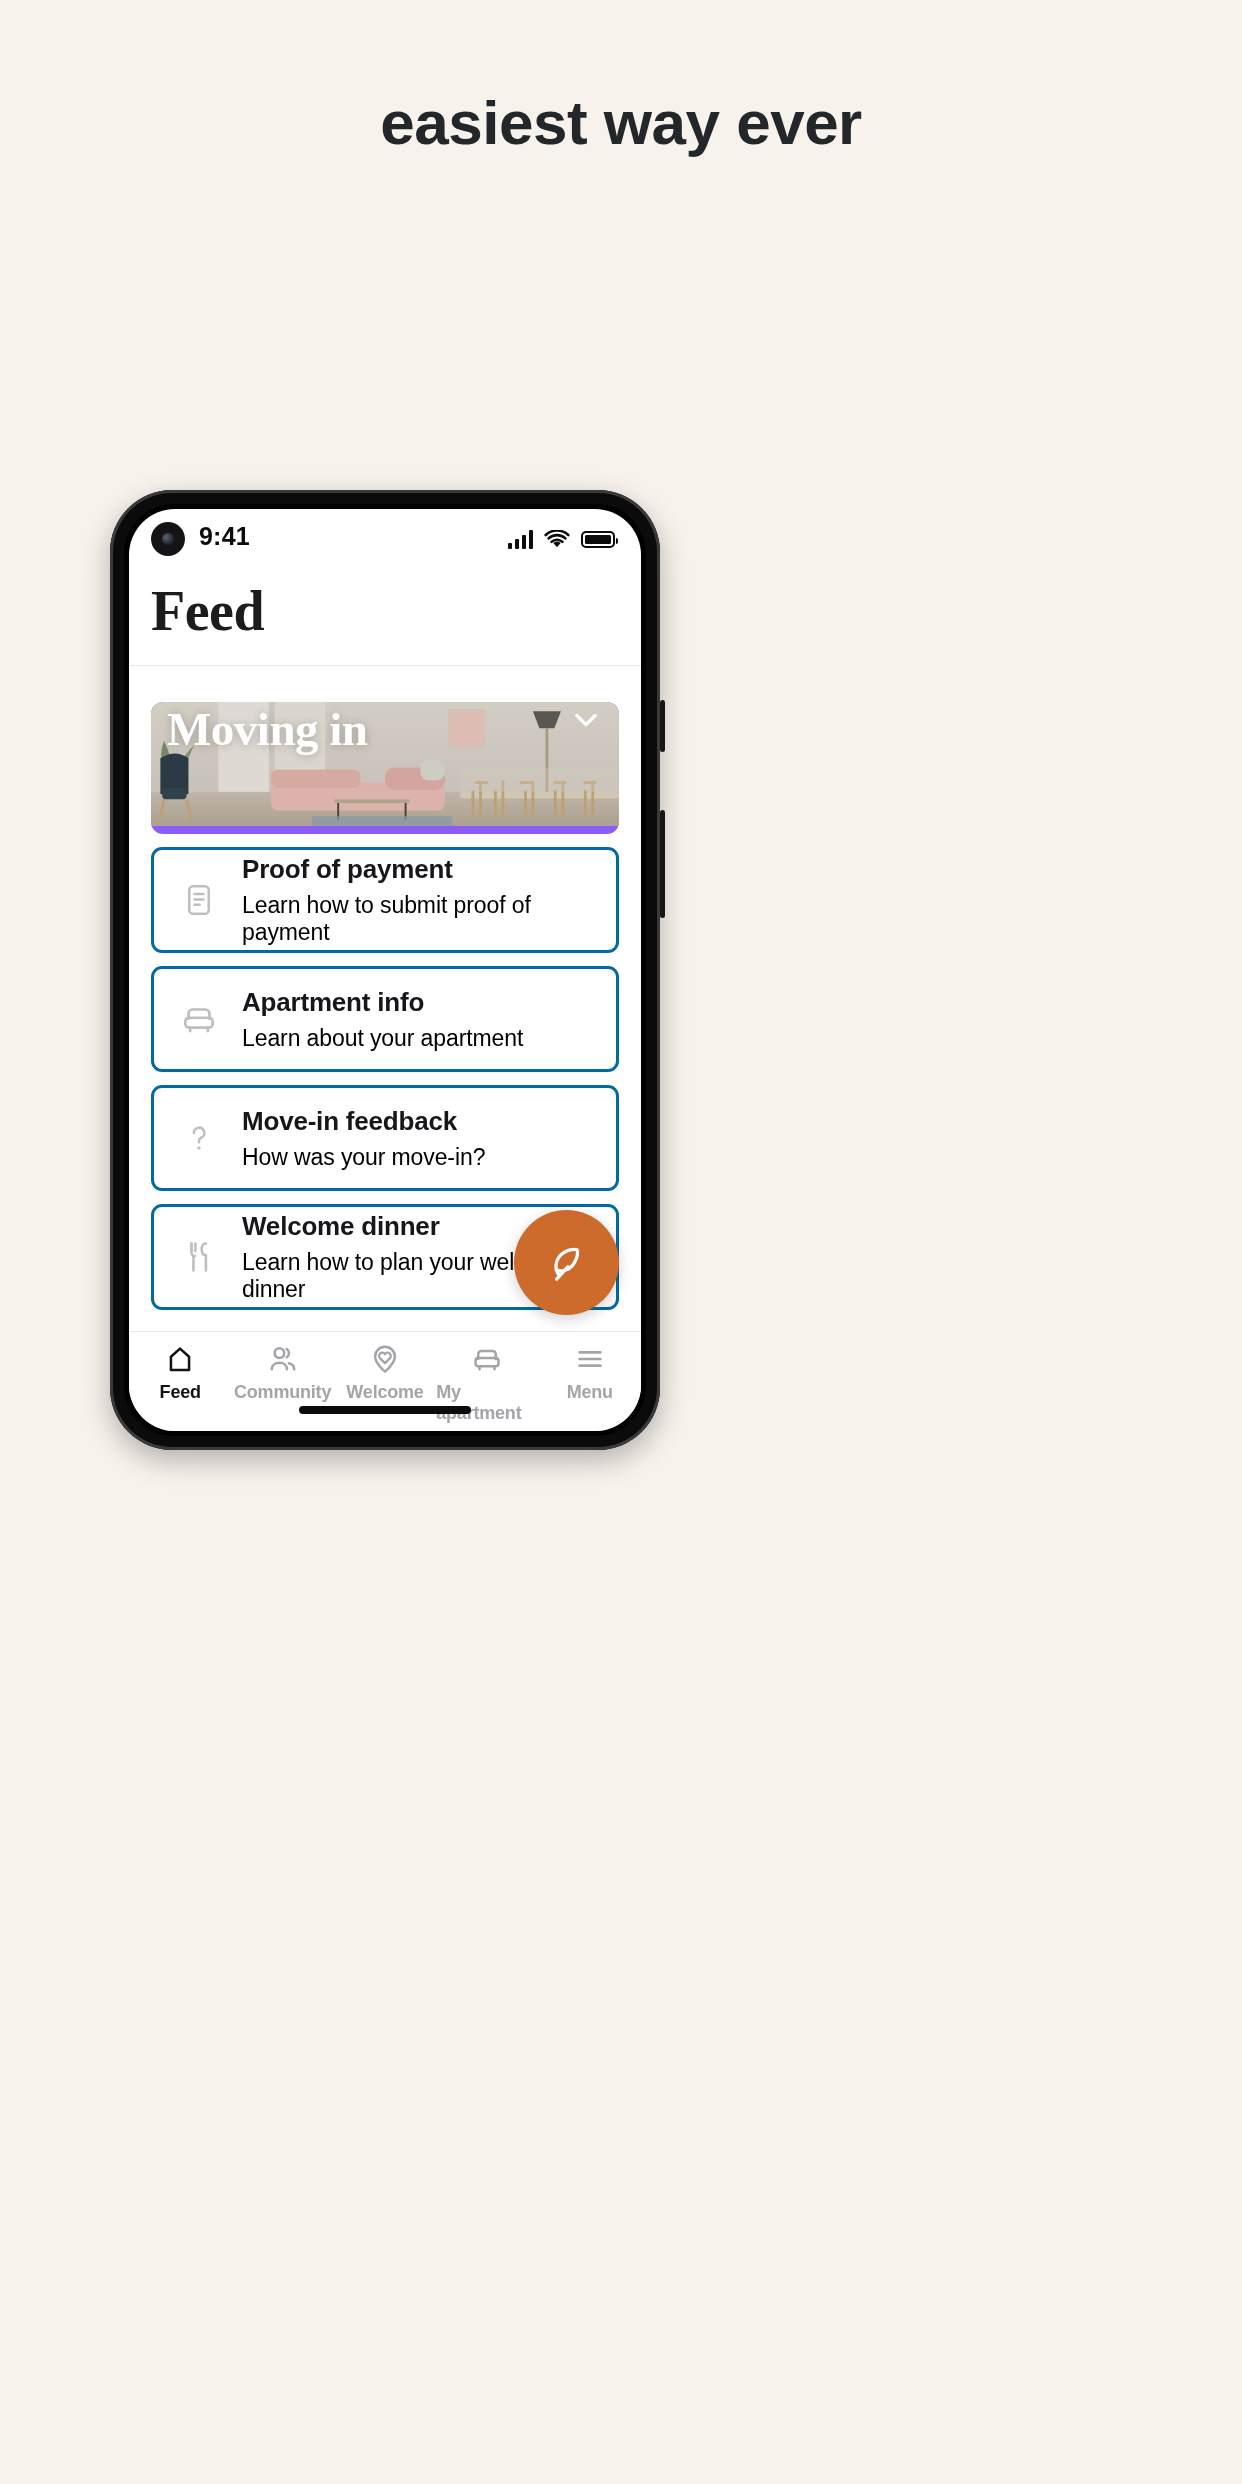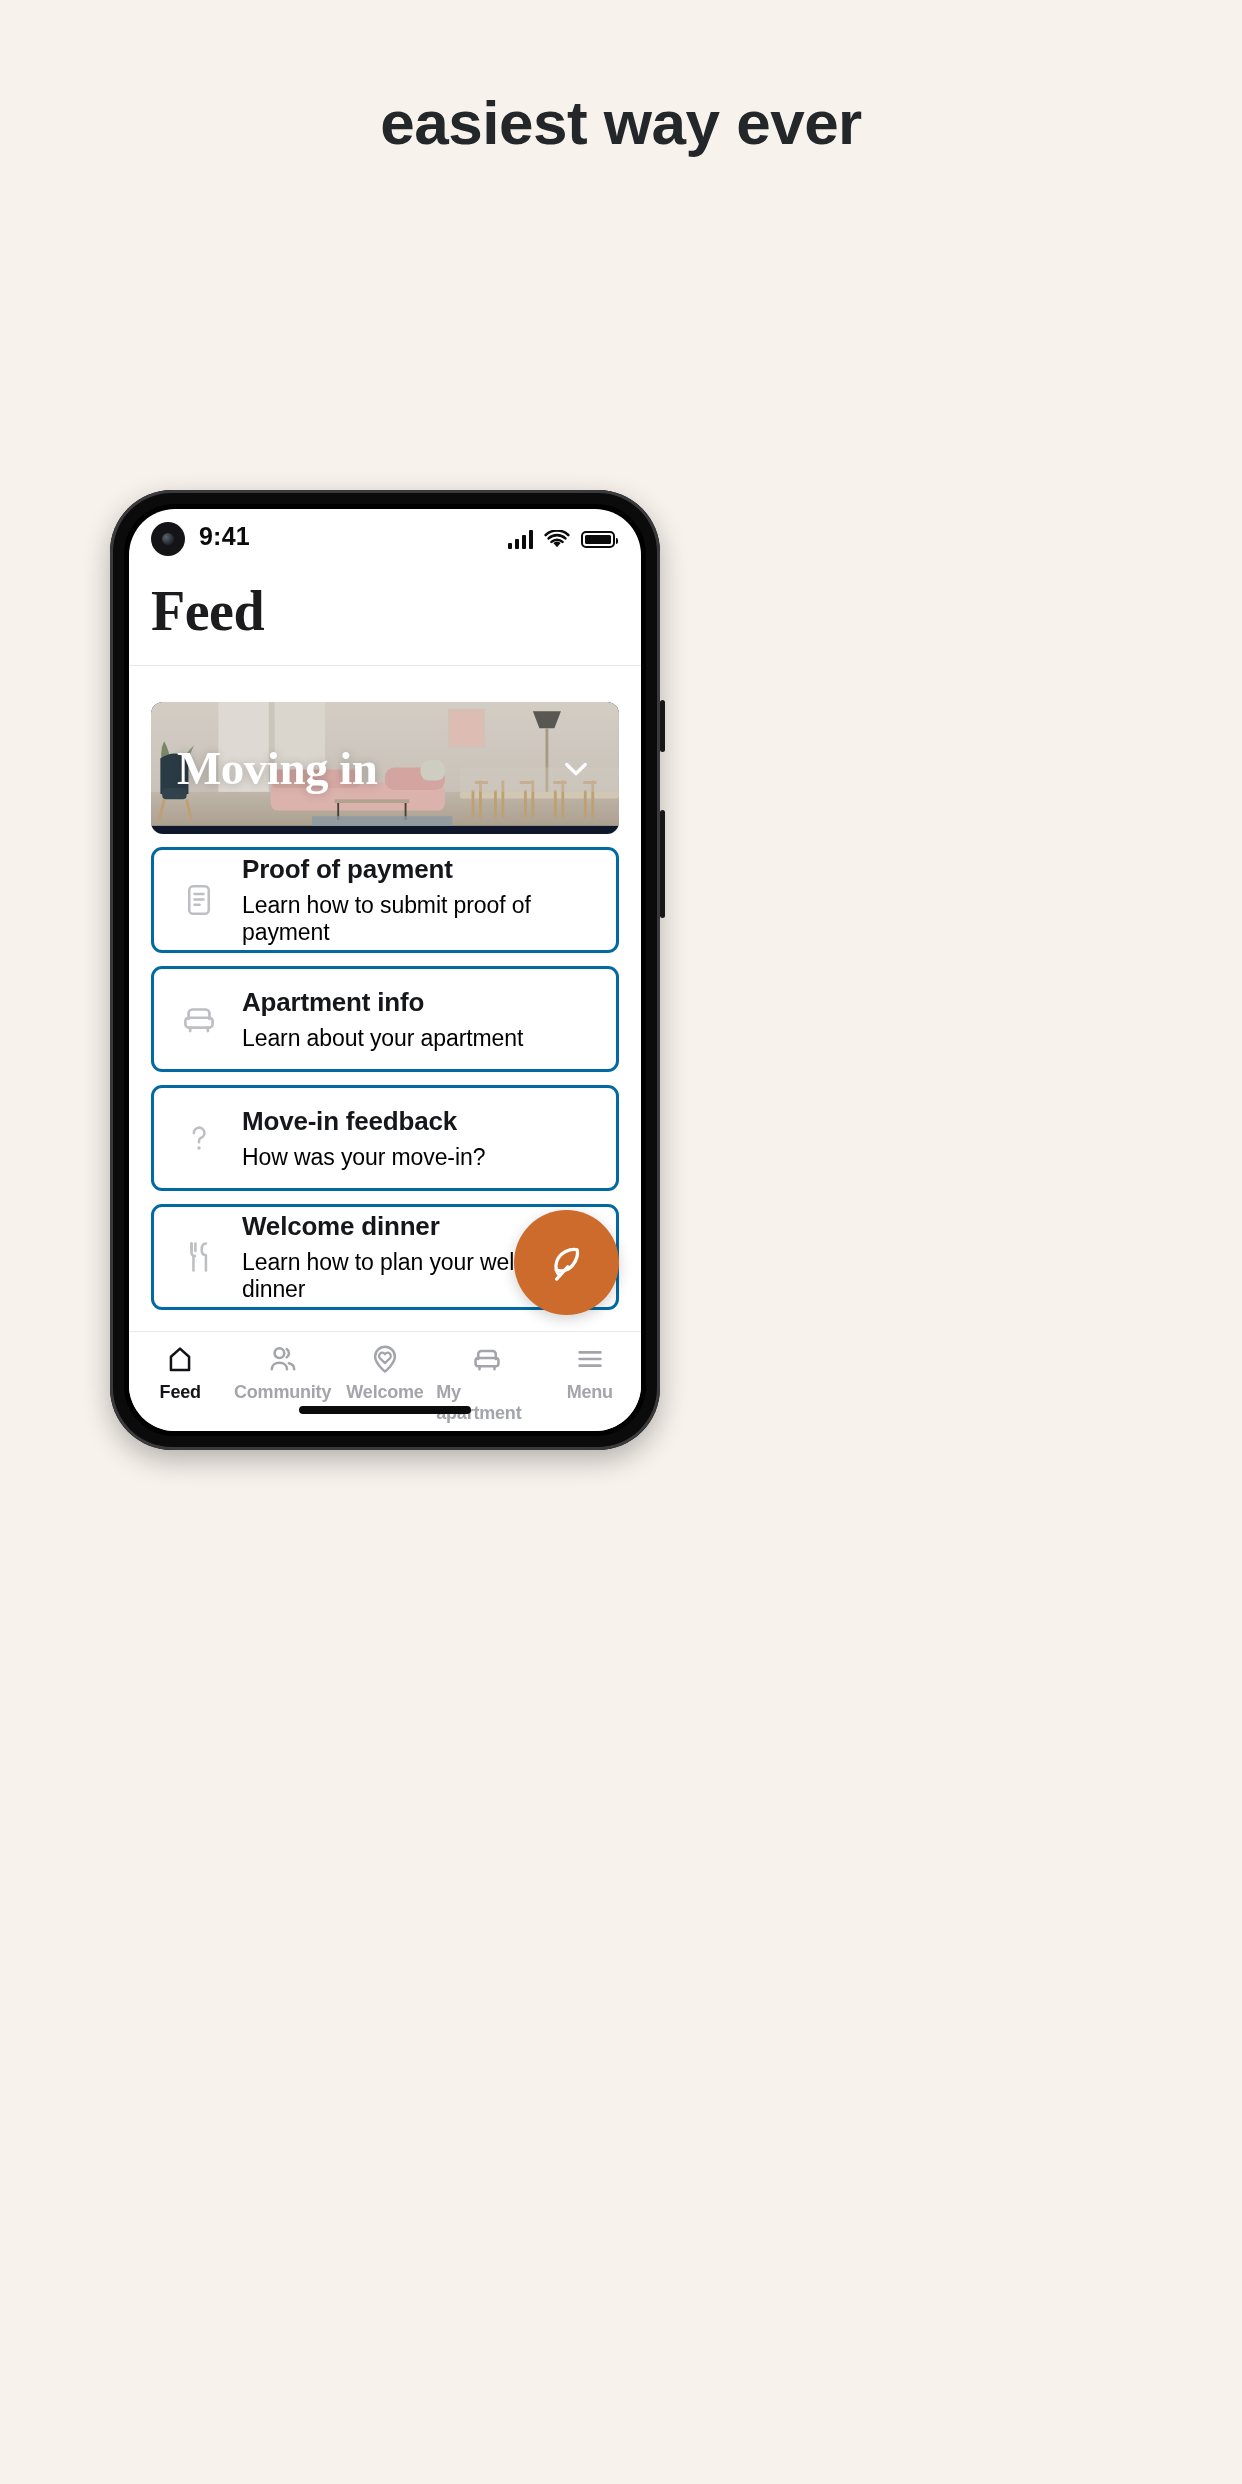--- a/index.html
+++ b/index.html
@@ -115,23 +115,23 @@
     overflow:hidden;
     padding:18px 22px 0;
   }
 
   
   .hero {
     height:132px;
     border-radius:12px;
     overflow:hidden;
     position:relative;
-    display:flex; align-items:center;
-    padding:0 26px;
-    background:#0f172a;
+    display:flex; align-items:flex-start;
+    padding:0 16px;
+    background:#8b5cf6;
   }
   .hero-photo { position:absolute; inset:0; }
   .hero-title {
     position:relative; z-index:3;
     font-family:"Liberation Serif", serif;
     font-size:47px; font-weight:700;
     color:#fff;
     letter-spacing:-.5px;
     text-shadow:0 1px 10px rgba(0,0,0,.22);
   }

